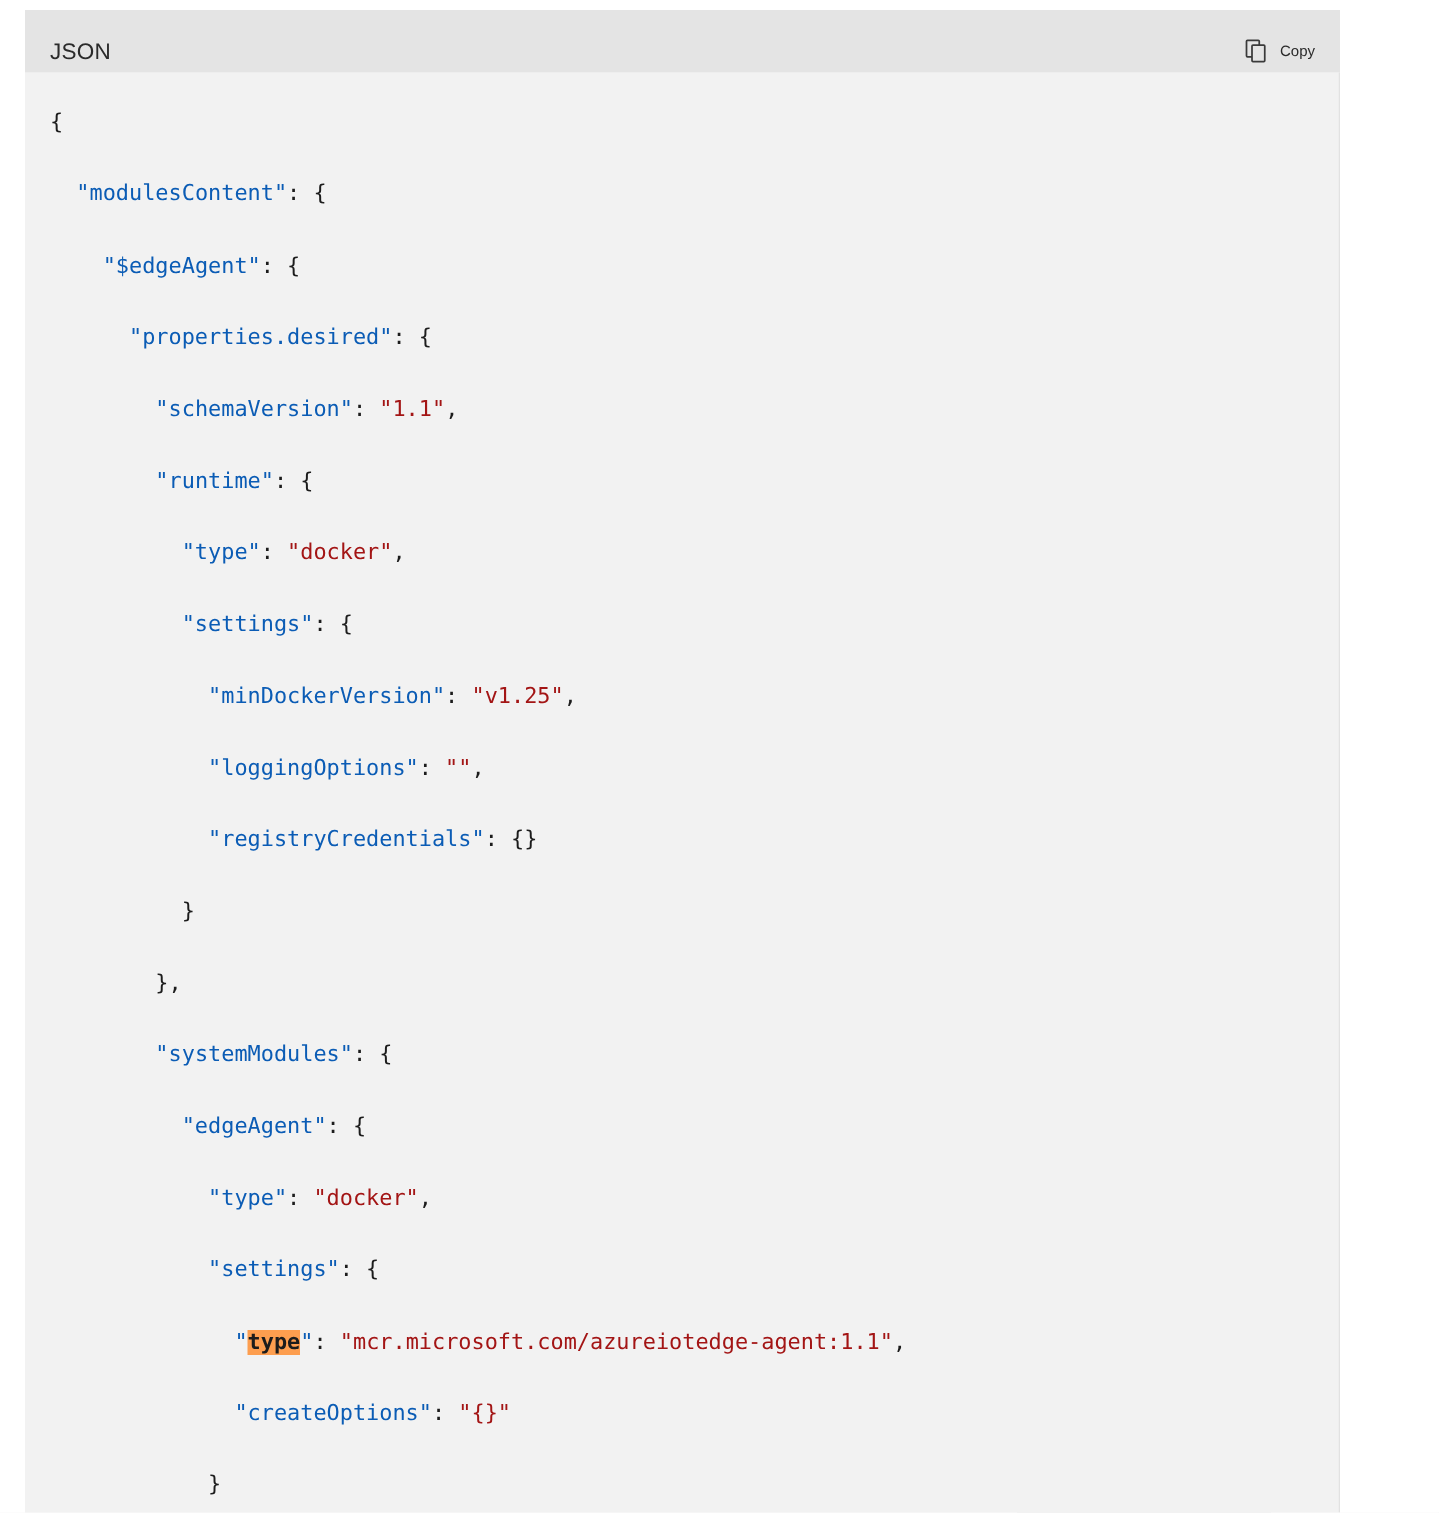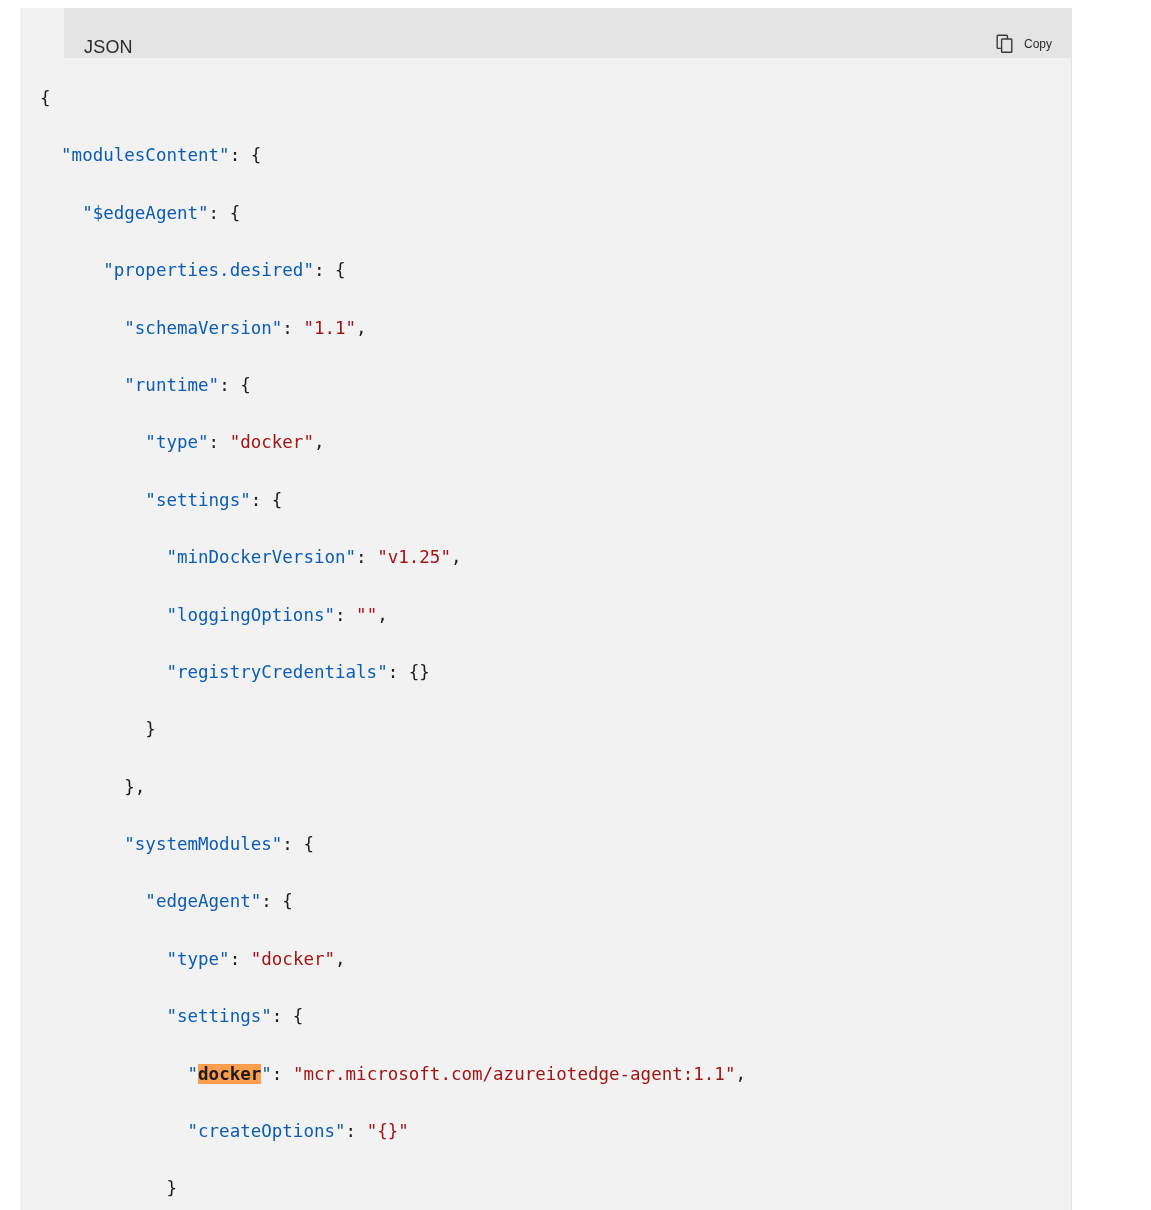--- a/index.html
+++ b/index.html
@@ -24,25 +24,24 @@
     overflow: hidden;
     background: #f2f2f2;
     box-sizing: border-box;
   }
 
   
   .code-header {
     height: 50px;
     background: #e4e4e4;
     display: flex;
-    align-items: flex-end;
+    align-items: center;
     justify-content: space-between;
     padding: 16px 14px 0 20px;
     box-sizing: border-box;
-    margin-left: 44px;
   }
   .code-lang {
     font-family: "Liberation Sans", sans-serif;
     font-size: 18px;
     color: #2b2b2b;
     letter-spacing: .2px;
   }
   .copy-button {
     display: flex;
     align-items: center;
@@ -131,21 +130,21 @@
 <span class="ln">          <span class="k">"settings"</span><span class="p">: {</span></span>
 <span class="ln">            <span class="k">"minDockerVersion"</span><span class="p">: </span><span class="s">"v1.25"</span><span class="p">,</span></span>
 <span class="ln">            <span class="k">"loggingOptions"</span><span class="p">: </span><span class="s">""</span><span class="p">,</span></span>
 <span class="ln">            <span class="k">"registryCredentials"</span><span class="p">: {}</span></span>
 <span class="ln">          <span class="p">}</span></span>
 <span class="ln">        <span class="p">},</span></span>
 <span class="ln">        <span class="k">"systemModules"</span><span class="p">: {</span></span>
 <span class="ln">          <span class="k">"edgeAgent"</span><span class="p">: {</span></span>
 <span class="ln">            <span class="k">"type"</span><span class="p">: </span><span class="s">"docker"</span><span class="p">,</span></span>
 <span class="ln">            <span class="k">"settings"</span><span class="p">: {</span></span>
-<span class="ln">              <span class="k">"</span><span class="hl-orange">docker</span><span class="k">"</span><span class="p">: </span><span class="s">"mcr.microsoft.com/azureiotedge-agent:1.1"</span><span class="p">,</span></span>
+<span class="ln">              <span class="k">"</span><span class="hl-orange">type</span><span class="k">"</span><span class="p">: </span><span class="s">"mcr.microsoft.com/azureiotedge-agent:1.1"</span><span class="p">,</span></span>
 <span class="ln">              <span class="k">"createOptions"</span><span class="p">: </span><span class="s">"{}"</span></span>
 <span class="ln">            <span class="p">}</span></span>
 
 
 
 
 
 
 
 

